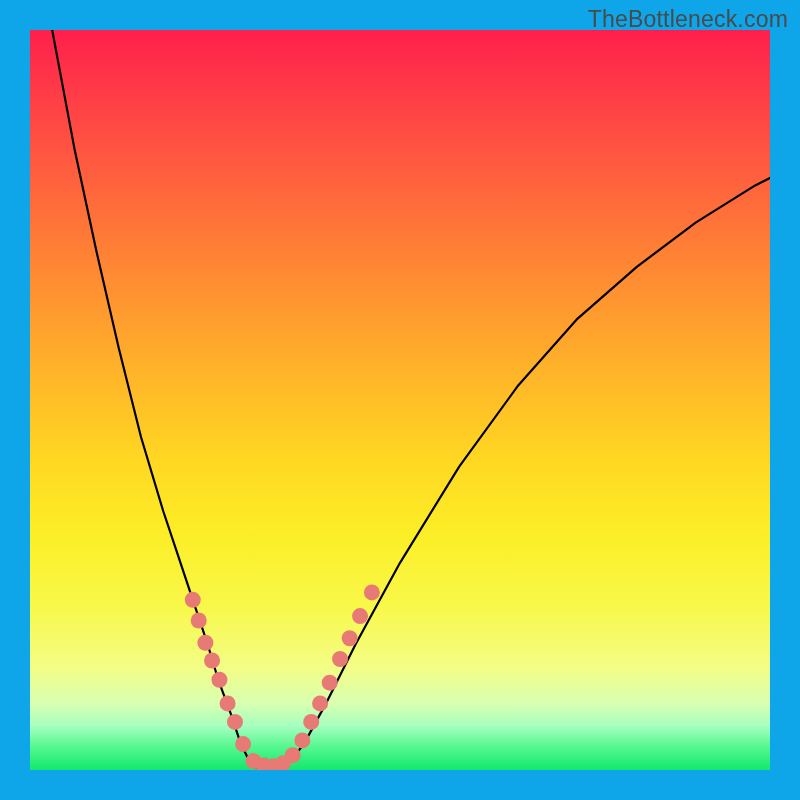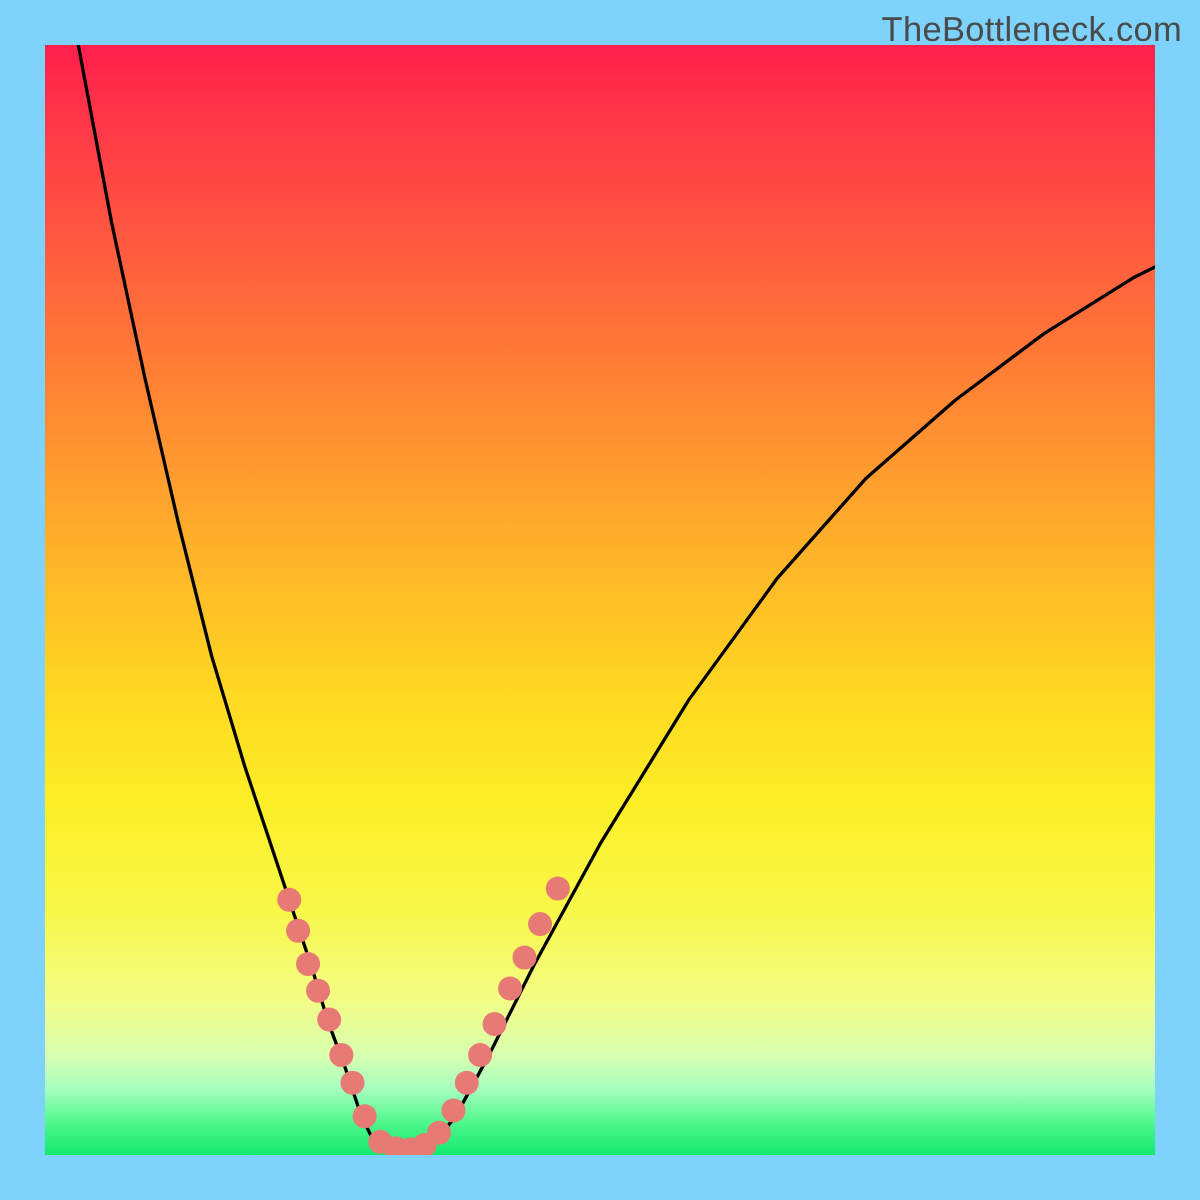--- a/index.html
+++ b/index.html
@@ -7,21 +7,21 @@
     padding: 0;
     width: 800px;
     height: 800px;
     overflow: hidden;
     background: #000;
     font-family: Arial, Helvetica, sans-serif;
   }
   .frame {
     position: absolute;
     inset: 0;
-    background: #7dd3fc;
+    background: #0ea5e9;
   }
   .plot-area {
     position: absolute;
     left: 30px;
     top: 30px;
     width: 740px;
     height: 740px;
     overflow: hidden;
   }
   .gradient-bg {

